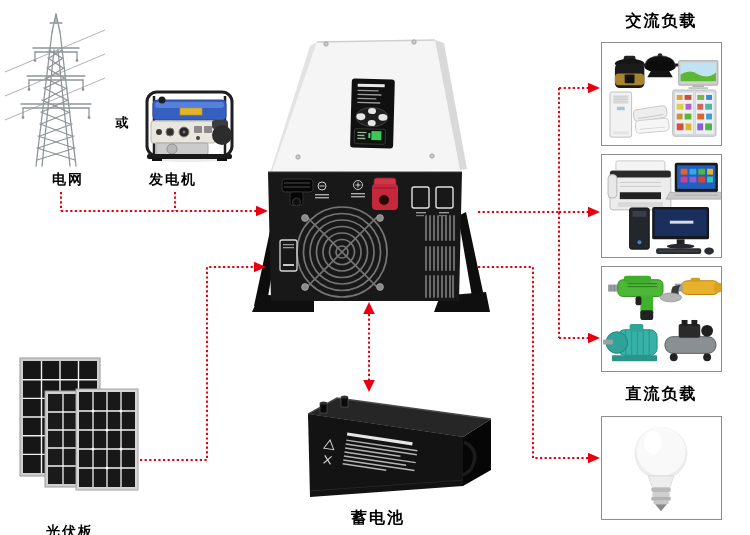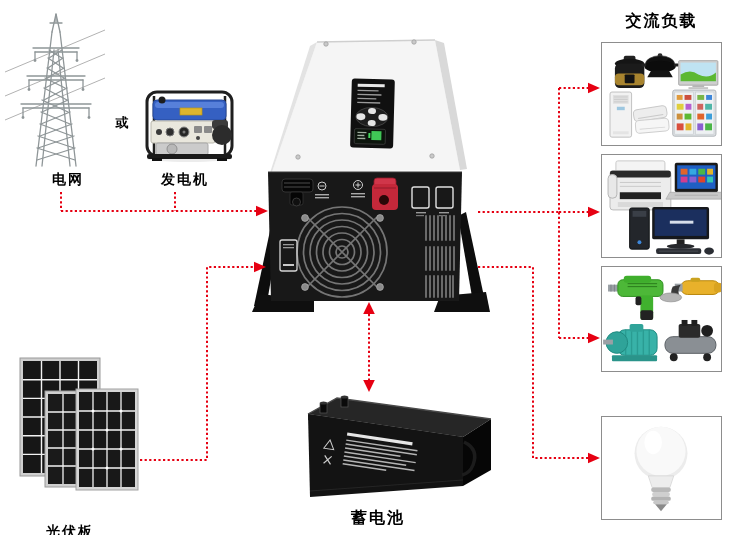--- a/index.html
+++ b/index.html
@@ -439,24 +439,25 @@
         <rect x="51" y="76.5" width="18" height="4.5" rx="2" fill="#cfcfcf"></rect>
         <rect x="50" y="81" width="20" height="4.5" rx="2" fill="#b3b3b3"></rect>
         <rect x="52" y="85.5" width="16" height="3.5" rx="2" fill="#c7c7c7"></rect>
         <polygon points="54,89 66,89 60,96" fill="#8a8a8a"></polygon>
       </g>
     </svg>
   </div>
 
   <div class="lbl lbl-sm" style="left:38px;top:172px;width:60px">电网</div>
   <div class="lbl lbl-or" style="left:108px;top:116px;width:28px">或</div>
-  <div class="lbl lbl-sm" style="left:146px;top:172px;width:78px">发电机</div>
+  <div class="lbl lbl-sm" style="left:134px;top:172px;width:78px">发电机</div>
   <div class="lbl lbl-sm" style="left:28px;top:524px;width:84px">光伏板</div>
   <div class="lbl lbl-md" style="left:338px;top:509px;width:80px">蓄电池</div>
   <div class="lbl lbl-md" style="left:601px;top:12px;width:121px">交流负载</div>
+  <div class="lbl lbl-md" style="left:601px;top:385px;width:121px">直流负载</div>
 
   <svg id="connectors" width="750" height="535" viewBox="0 0 750 535">
     <g stroke="#e60012" stroke-width="2" fill="none" stroke-dasharray="2.2 2.4">
       <path d="M61 192 V211"></path>
       <path d="M175 192 V211"></path>
       <path d="M61 211 H256"></path>
       <path d="M140 460 H207 V267 H254"></path>
       <path d="M369 314 V380"></path>
       <path d="M478 212 H559"></path>
       <path d="M559 88 V338"></path>

